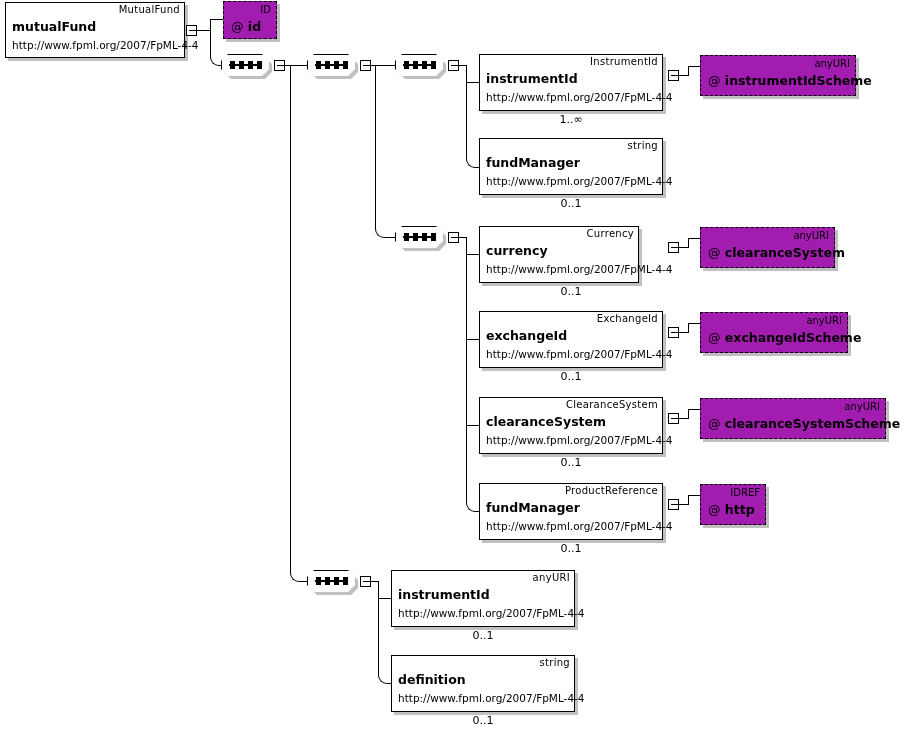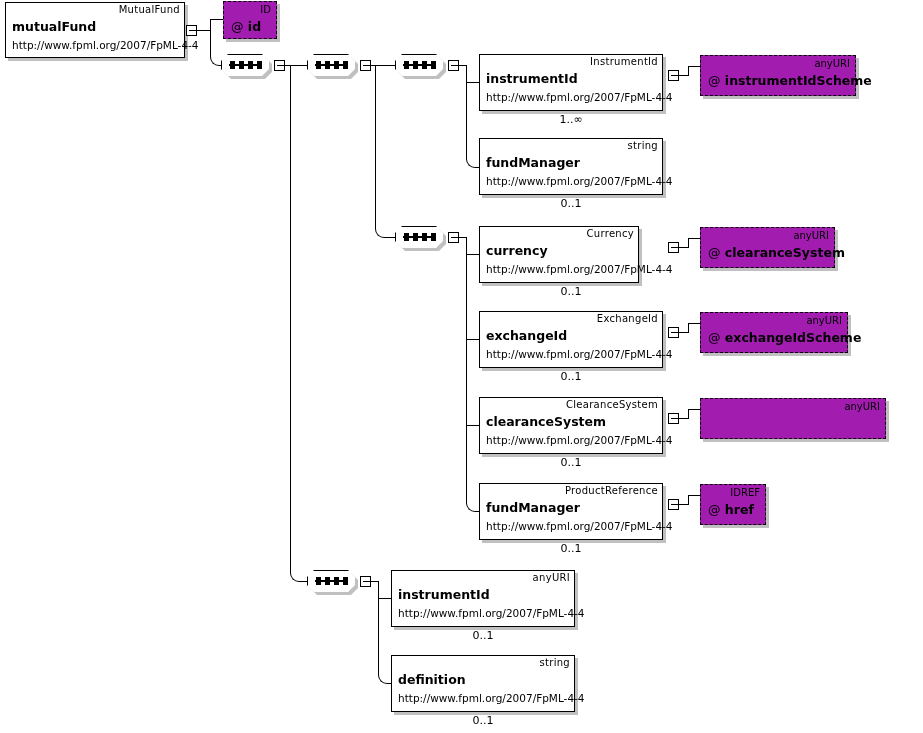--- a/index.html
+++ b/index.html
@@ -218,37 +218,38 @@
   </div>
   <div class="card" style="left:479px;top:456px;width:184px;">0..1</div>
   <div class="exp" style="left:668px;top:413px;">
       <i></i>
     </div>
   <div class="h" style="left:679px;top:418px;width:10px;"></div>
   <div class="v" style="left:688px;top:409px;height:10px;"></div>
   <div class="h" style="left:688px;top:409px;width:12px;"></div>
   <div class="abox" style="left:700px;top:398px;width:186px;height:41px;">
     <span class="type">anyURI</span>
+    <span class="nm"><span class="at">@</span>&nbsp;<span>clearanceSystemScheme</span></span>
   </div>
 
   <div class="ebox" style="left:479px;top:483px;width:184px;height:57px;">
     <span class="type">ProductReference</span>
     <span class="nm">fundManager</span>
     <span class="ns">http://www.fpml.org/2007/FpML-4-4</span>
   </div>
   <div class="card" style="left:479px;top:542px;width:184px;">0..1</div>
   <div class="exp" style="left:668px;top:499px;">
       <i></i>
     </div>
   <div class="h" style="left:679px;top:504px;width:10px;"></div>
   <div class="v" style="left:688px;top:495px;height:10px;"></div>
   <div class="h" style="left:688px;top:495px;width:12px;"></div>
   <div class="abox" style="left:700px;top:484px;width:66px;height:41px;">
     <span class="type">IDREF</span>
-    <span class="nm"><span class="at">@</span>&nbsp;<span>href</span></span>
+    <span class="nm"><span class="at">@</span>&nbsp;<span>http</span></span>
   </div>
 
   <div class="seq" style="left:307px;top:570px;">
     <div class="shadow"></div>
       <div class="oct"></div>
       <div class="bar"></div>
     <div class="d" style="left:9px;"></div>
       <div class="d" style="left:18px;"></div>
     <div class="d" style="left:27px;"></div>
       <div class="d" style="left:36px;"></div>

